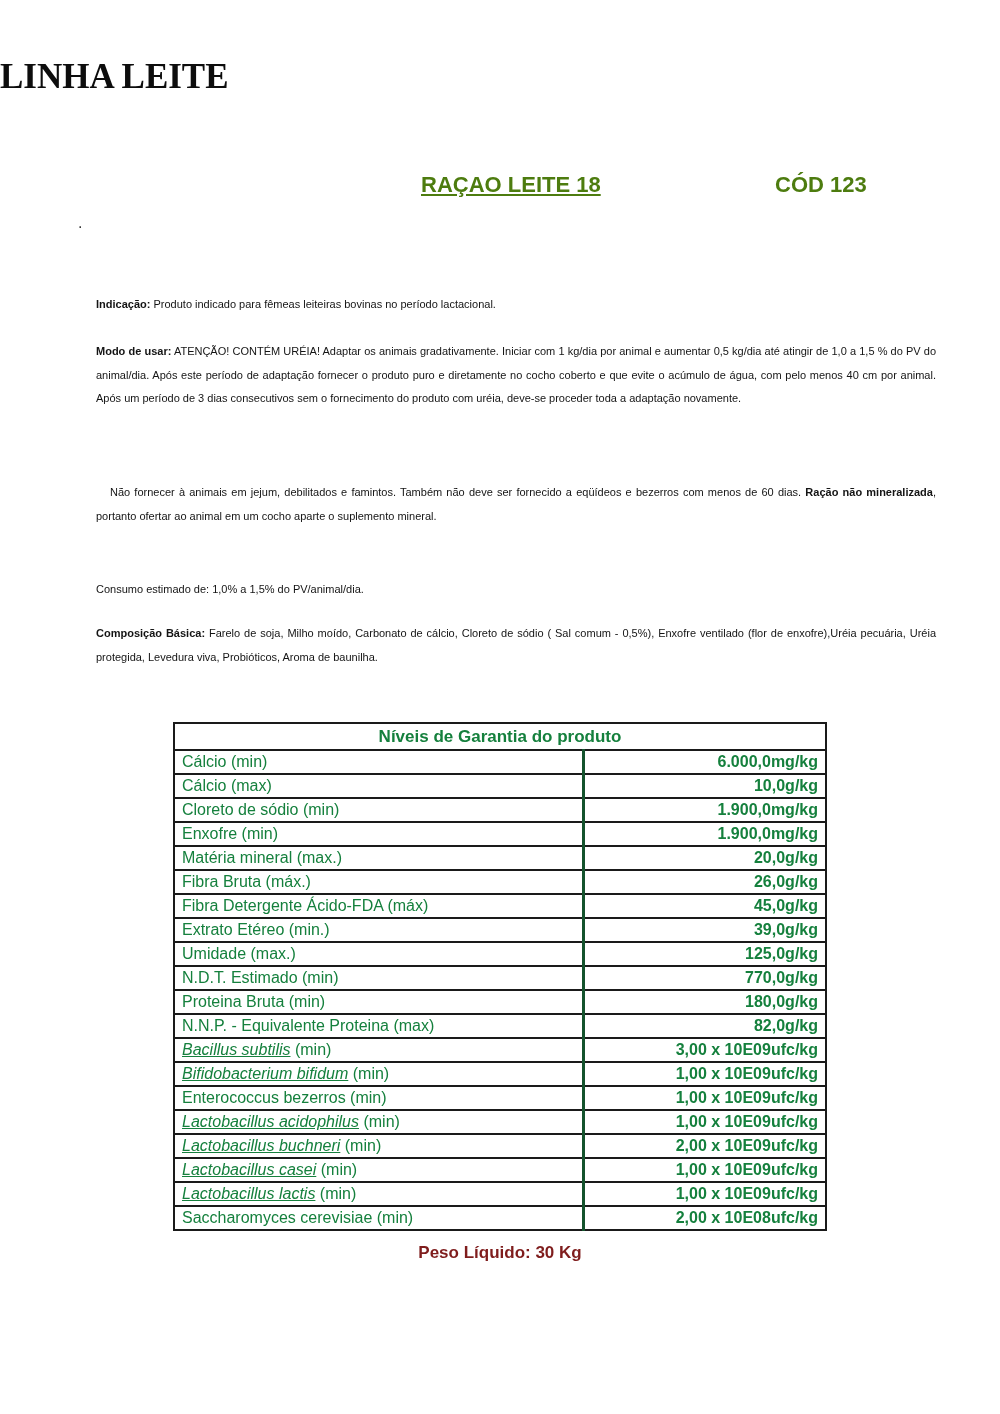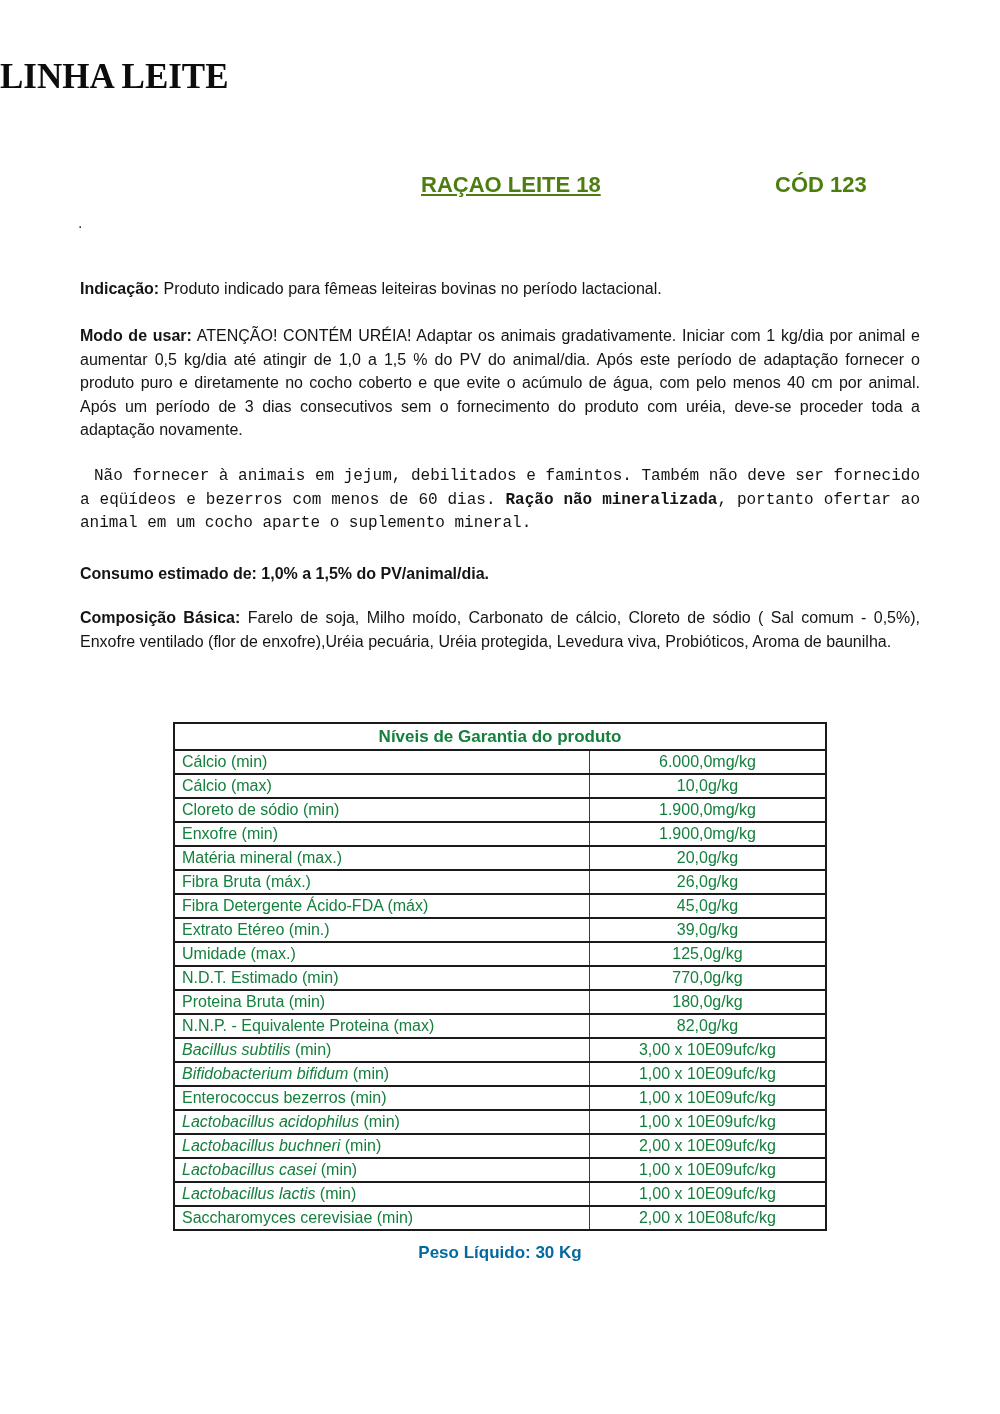--- a/index.html
+++ b/index.html
@@ -49,29 +49,29 @@
     position: absolute;
     left: 78px;
     top: 214px;
     font-size: 16px;
     color: #333;
   }
   .para {
     position: absolute;
     left: 80px;
     width: 840px;
-    margin: 0;
-    font-size: 16px;
+    margin: 16px;
+    font-size: 11px;
     line-height: 23.5px;
     text-align: justify;
     color: #141414;
   }
   .para b { font-weight: bold; }
-  .indented { text-indent: 14px; font-family: Liberation Mono, monospace; }
-  .consumo { font-weight: bold; }
+  .indented { text-indent: 14px; }
+  .consumo { font-weight: normal; }
   .gtable {
     position: absolute;
     left: 173px;
     top: 722px;
     width: 654px;
     border-collapse: collapse;
     font-size: 16px;
     color: #15803d;
   }
   .gtable, .gtable th, .gtable td {
@@ -85,37 +85,38 @@
     padding: 0 6px;
   }
   .gtable td {
     height: 24px;
     padding: 0 7px;
     line-height: 22px;
     white-space: nowrap;
     box-sizing: border-box;
   }
   .gtable td.cell-value {
-    text-align: center;
-    border-left: 1px solid #14532d;
+    text-align: right;
+    border-left: 3px solid #14532d;
+    font-weight: bold;
   }
   .gtable td.cell-label {
     border-right: none;
   }
-  .it { font-style: italic; }
+  .it { font-style: italic; text-decoration: underline; }
   .peso {
     position: absolute;
     top: 1243px;
     left: 0;
     width: 100%;
     margin: 0;
     text-align: center;
     font-size: 17px;
     font-weight: bold;
-    color: #0369a1;
+    color: #7f1d1d;
   }
 </style>
 </head>
 <body>
 
 <div class="page">
 
   <h1 class="title">LINHA LEITE</h1>
 
   <div class="subtitle-row">

